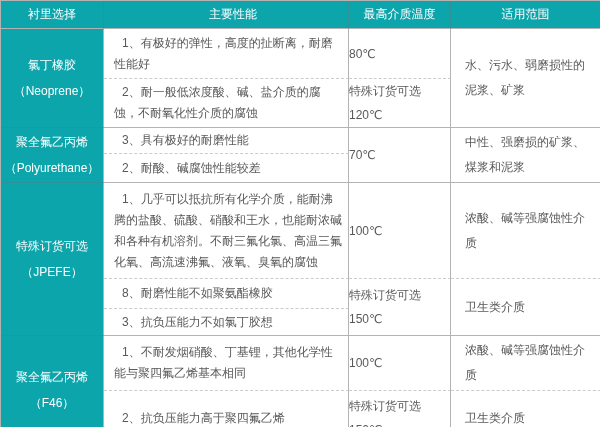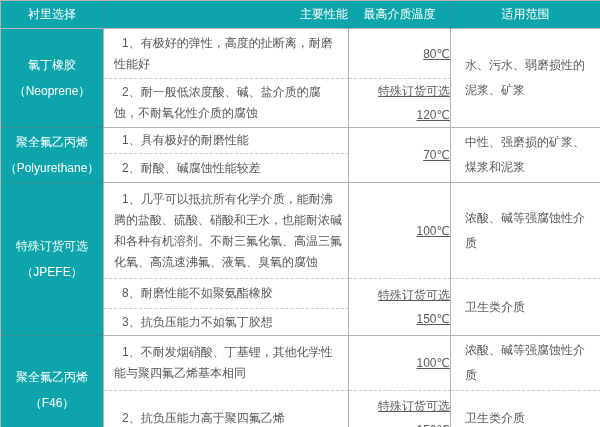--- a/index.html
+++ b/index.html
@@ -31,40 +31,39 @@
   }
   th{
     background:var(--header-bg);
     color:var(--header-text);
     font-weight:normal;
     height:28px;
     border-right-color:var(--teal-divider);
     text-align:center;
     margin-top:26px;
   }
-  th.h-perf{text-align:right;padding-left:14px;}
+  th.h-perf{text-align:center;padding-left:14px;}
   td.lining{
     background:var(--header-bg);
     color:var(--header-text);
     text-align:center;
     line-height:26px;
     border-bottom-color:var(--teal-divider);
   }
   td.perf{
     text-align:left;
     padding:2px 6px 2px 10px;
     text-indent:8px;
     line-height:21px;
     margin-top:28px;
   }
   td.temp{
-    text-align:right;
+    text-align:left;
     line-height:24px;
     white-space:pre-line;
-    text-decoration:underline;
   }
   td.range{
     text-align:left;
     padding:2px 10px 2px 14px;
     line-height:25px;
     margin-top:20px;
   }
   td.db{
     border-bottom-style:dashed;
     border-bottom-color:var(--border-dashed);
@@ -105,21 +104,21 @@
       <td class="perf">2、耐一般低浓度酸、碱、盐介质的腐蚀，不耐氧化性介质的腐蚀</td>
       <td class="temp">特殊订货可选
 120℃</td>
     </tr>
 
     <tr style="height:23px">
       <td class="lining" rowspan="2">
         <div>聚全氟乙丙烯</div>
         <div>（Polyurethane）</div>
       </td>
-      <td class="perf db">1、具有极好的耐磨性能</td>
+      <td class="perf db">3、具有极好的耐磨性能</td>
       <td class="temp" rowspan="2">70℃</td>
       <td class="range col-last" rowspan="2">中性、强磨损的矿浆、煤浆和泥浆</td>
     </tr>
     <tr style="height:29px">
       <td class="perf">2、耐酸、碱腐蚀性能较差</td>
     </tr>
 
     <tr style="height:96px">
       <td class="lining" rowspan="3">
         <div>特殊订货可选</div>

